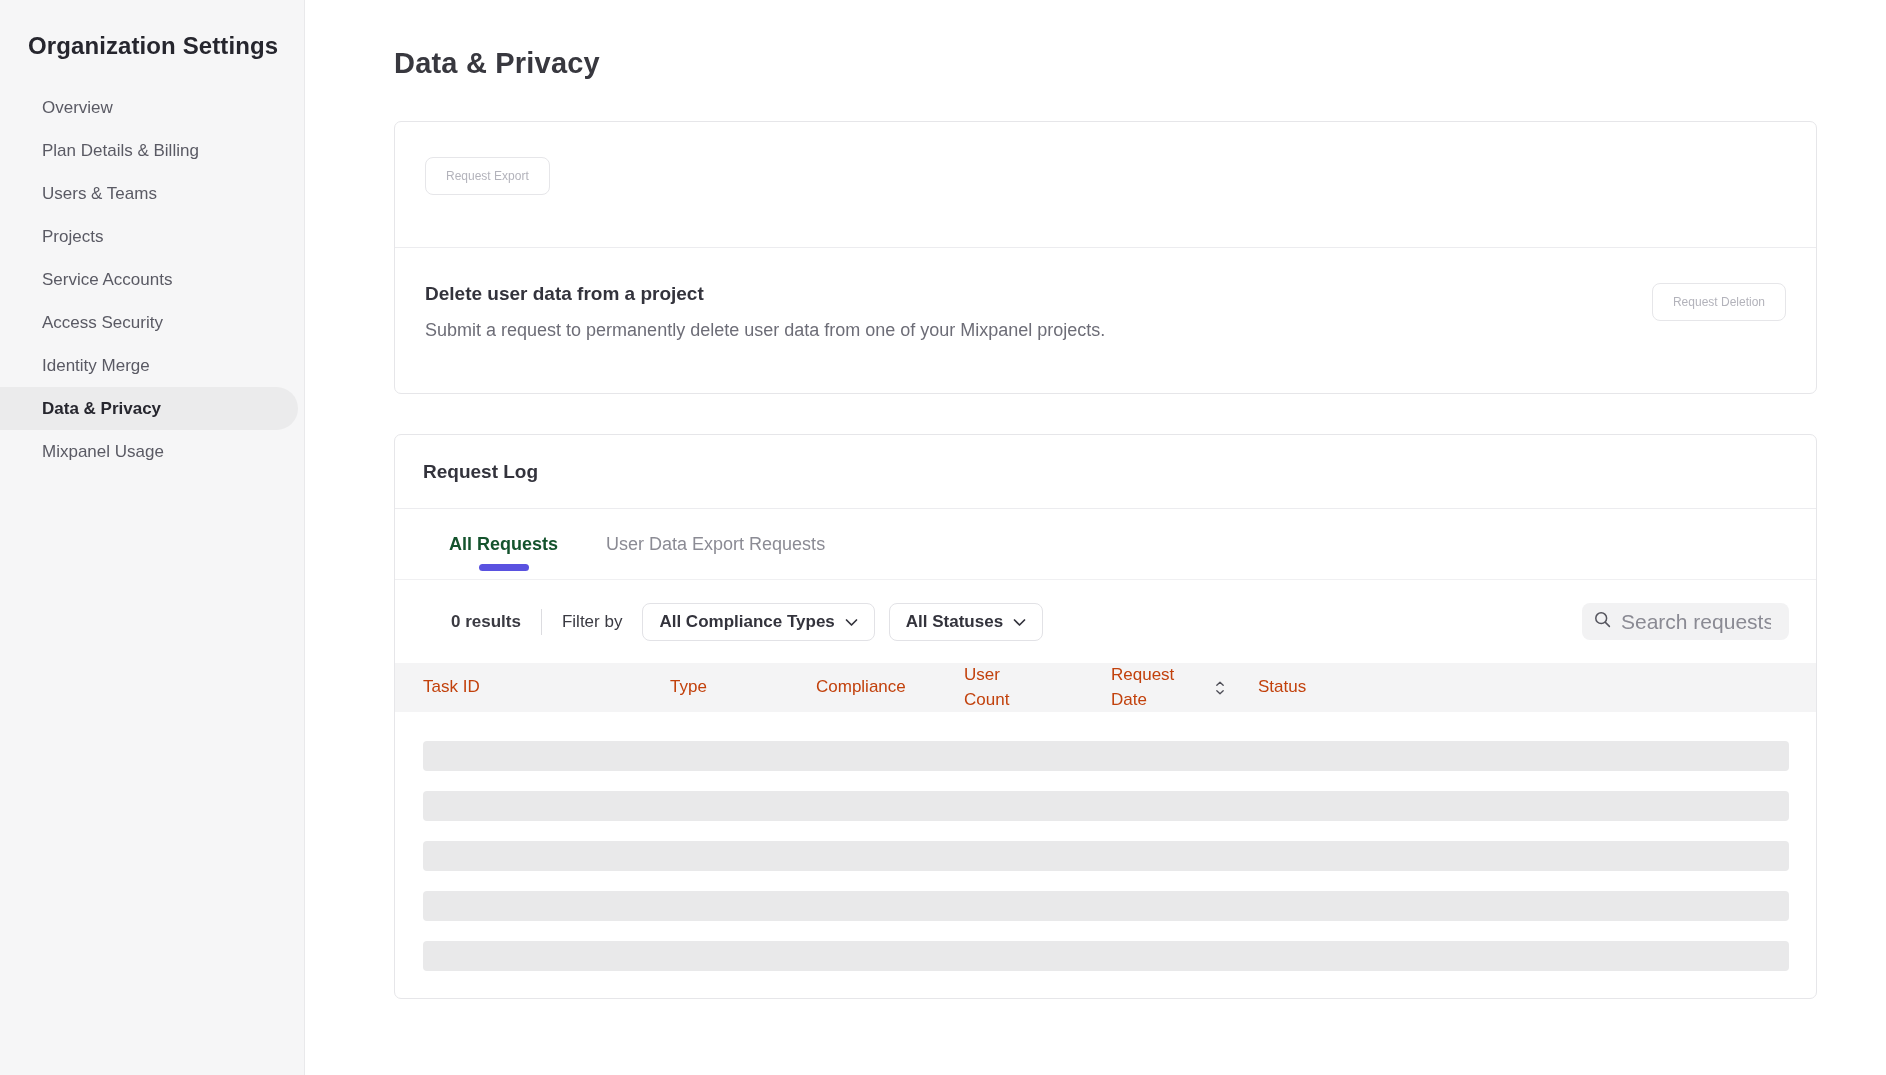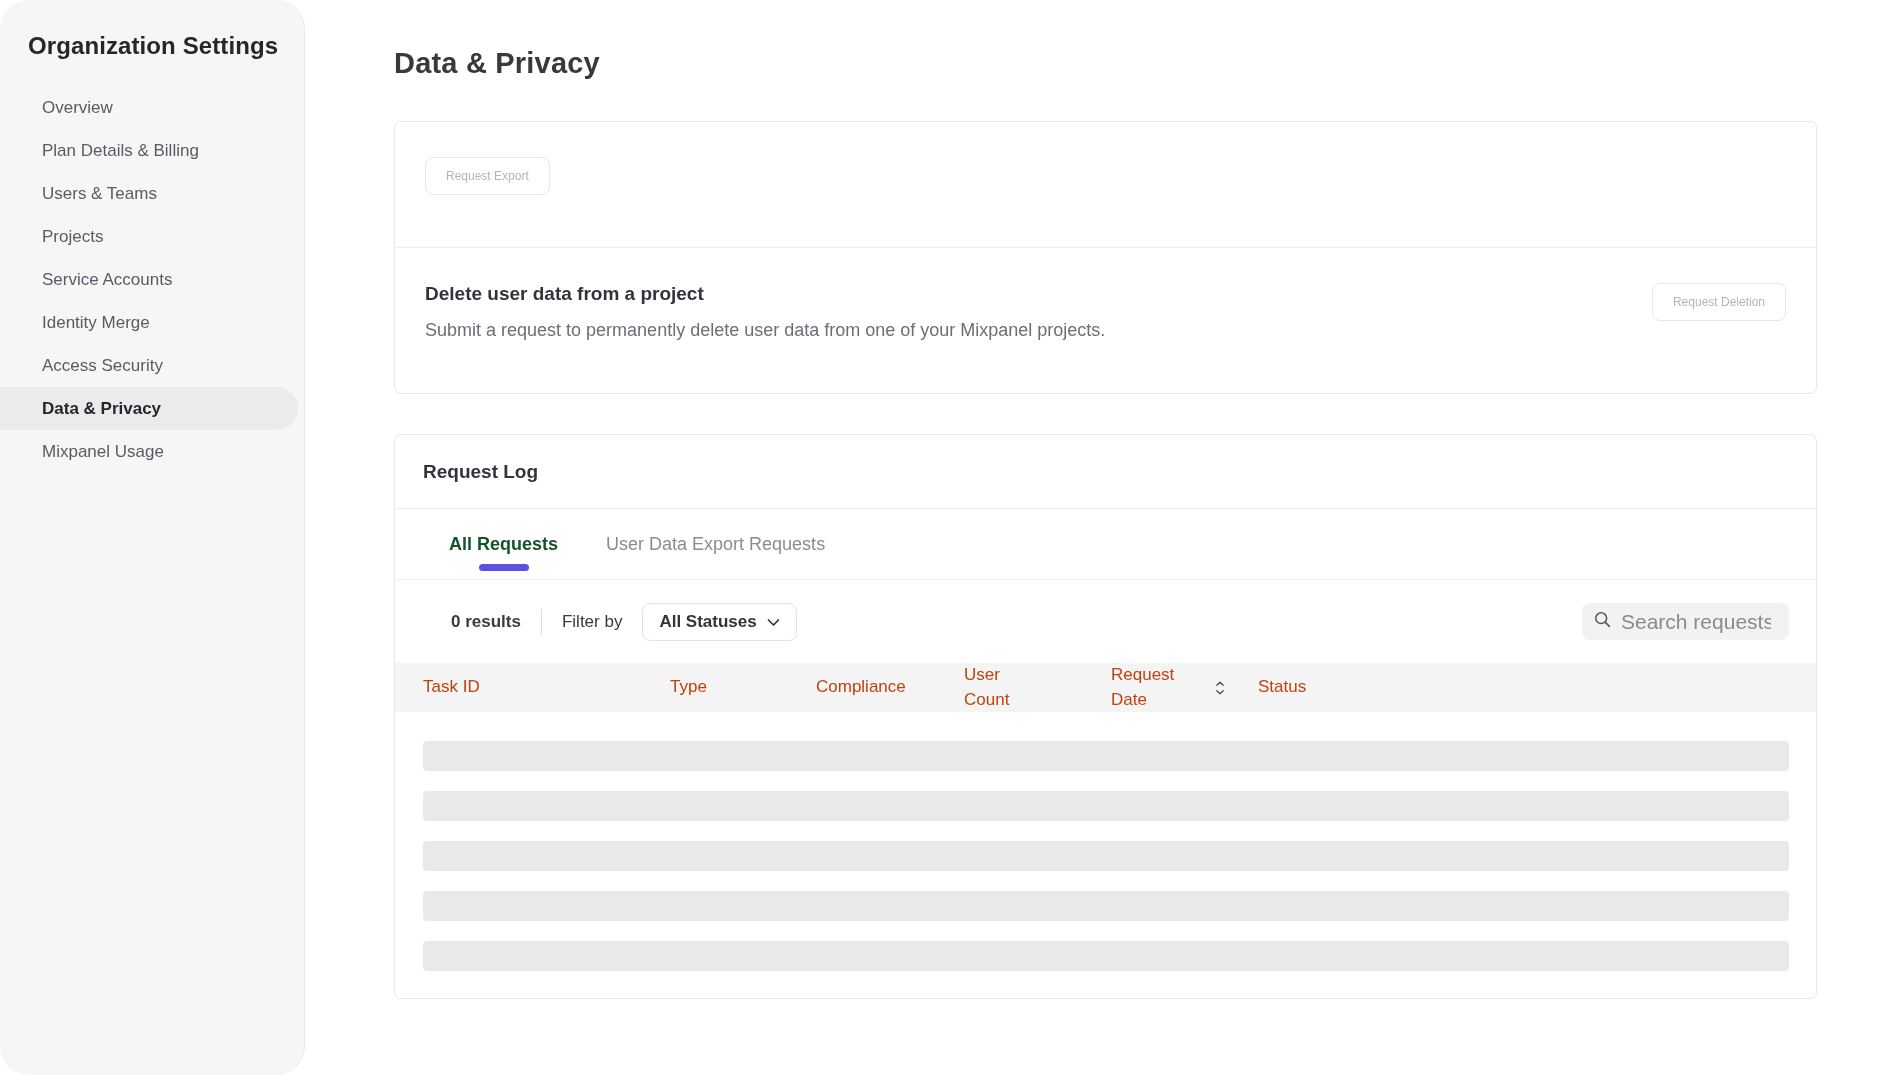--- a/index.html
+++ b/index.html
@@ -11,21 +11,20 @@
     display: flex;
   }
 
   
   .sidebar {
     width: 305px;
     min-width: 305px;
     height: 100%;
     background: #f6f6f7;
     border-right: 1px solid #e9e9eb;
-    border-radius: 29px;
   }
   .sidebar-title {
     font-size: 24px;
     font-weight: 700;
     color: #26262e;
     padding: 32px 0 0 28px;
     letter-spacing: 0.1px;
   }
   .sidebar-nav { margin-top: 26px; }
   .nav-item {
@@ -217,22 +216,22 @@
 <body>
 
 <aside class="sidebar">
   <div class="sidebar-title">Organization Settings</div>
   <nav class="sidebar-nav">
       <div class="nav-item">Overview</div>
       <div class="nav-item">Plan Details &amp; Billing</div>
       <div class="nav-item">Users &amp; Teams</div>
       <div class="nav-item">Projects</div>
       <div class="nav-item">Service Accounts</div>
+      <div class="nav-item">Access Security</div>
       <div class="nav-item">Identity Merge</div>
-      <div class="nav-item">Access Security</div>
       <div class="nav-item selected">Data &amp; Privacy</div>
       <div class="nav-item">Mixpanel Usage</div>
     </nav>
 </aside>
 
 <main class="main">
   <h1 class="page-title">Data &amp; Privacy</h1>
 
   <section class="card actions-card">
       <div class="action-section">
@@ -254,20 +253,28 @@
         <div class="tab active">All Requests<span class="tab-indicator"></span></div>
         <div class="tab">User Data Export Requests</div>
       </div>
 
     <div class="filter-row">
       <div class="filter-left">
         <span class="results-count">0 results</span>
         <span class="v-divider"></span>
         <span class="filter-by">Filter by</span>
         <span id="filter-dropdowns" style="display:flex;gap:14px;">
+            <button class="dropdown-btn">
+              <span>All Compliance Types</span>
+              <span class="chevron-down">
+                <svg width="13" height="9" viewBox="0 0 13 9" fill="none">
+                  <path d="M1.5 2 L6.5 7 L11.5 2" stroke="#33333c" stroke-width="1.7" stroke-linecap="round" stroke-linejoin="round"></path>
+                </svg>
+              </span>
+            </button>
             <button class="dropdown-btn">
               <span>All Statuses</span>
               <span class="chevron-down">
                 <svg width="13" height="9" viewBox="0 0 13 9" fill="none">
                   <path d="M1.5 2 L6.5 7 L11.5 2" stroke="#33333c" stroke-width="1.7" stroke-linecap="round" stroke-linejoin="round"></path>
                 </svg>
               </span>
             </button>
           </span>
       </div>

